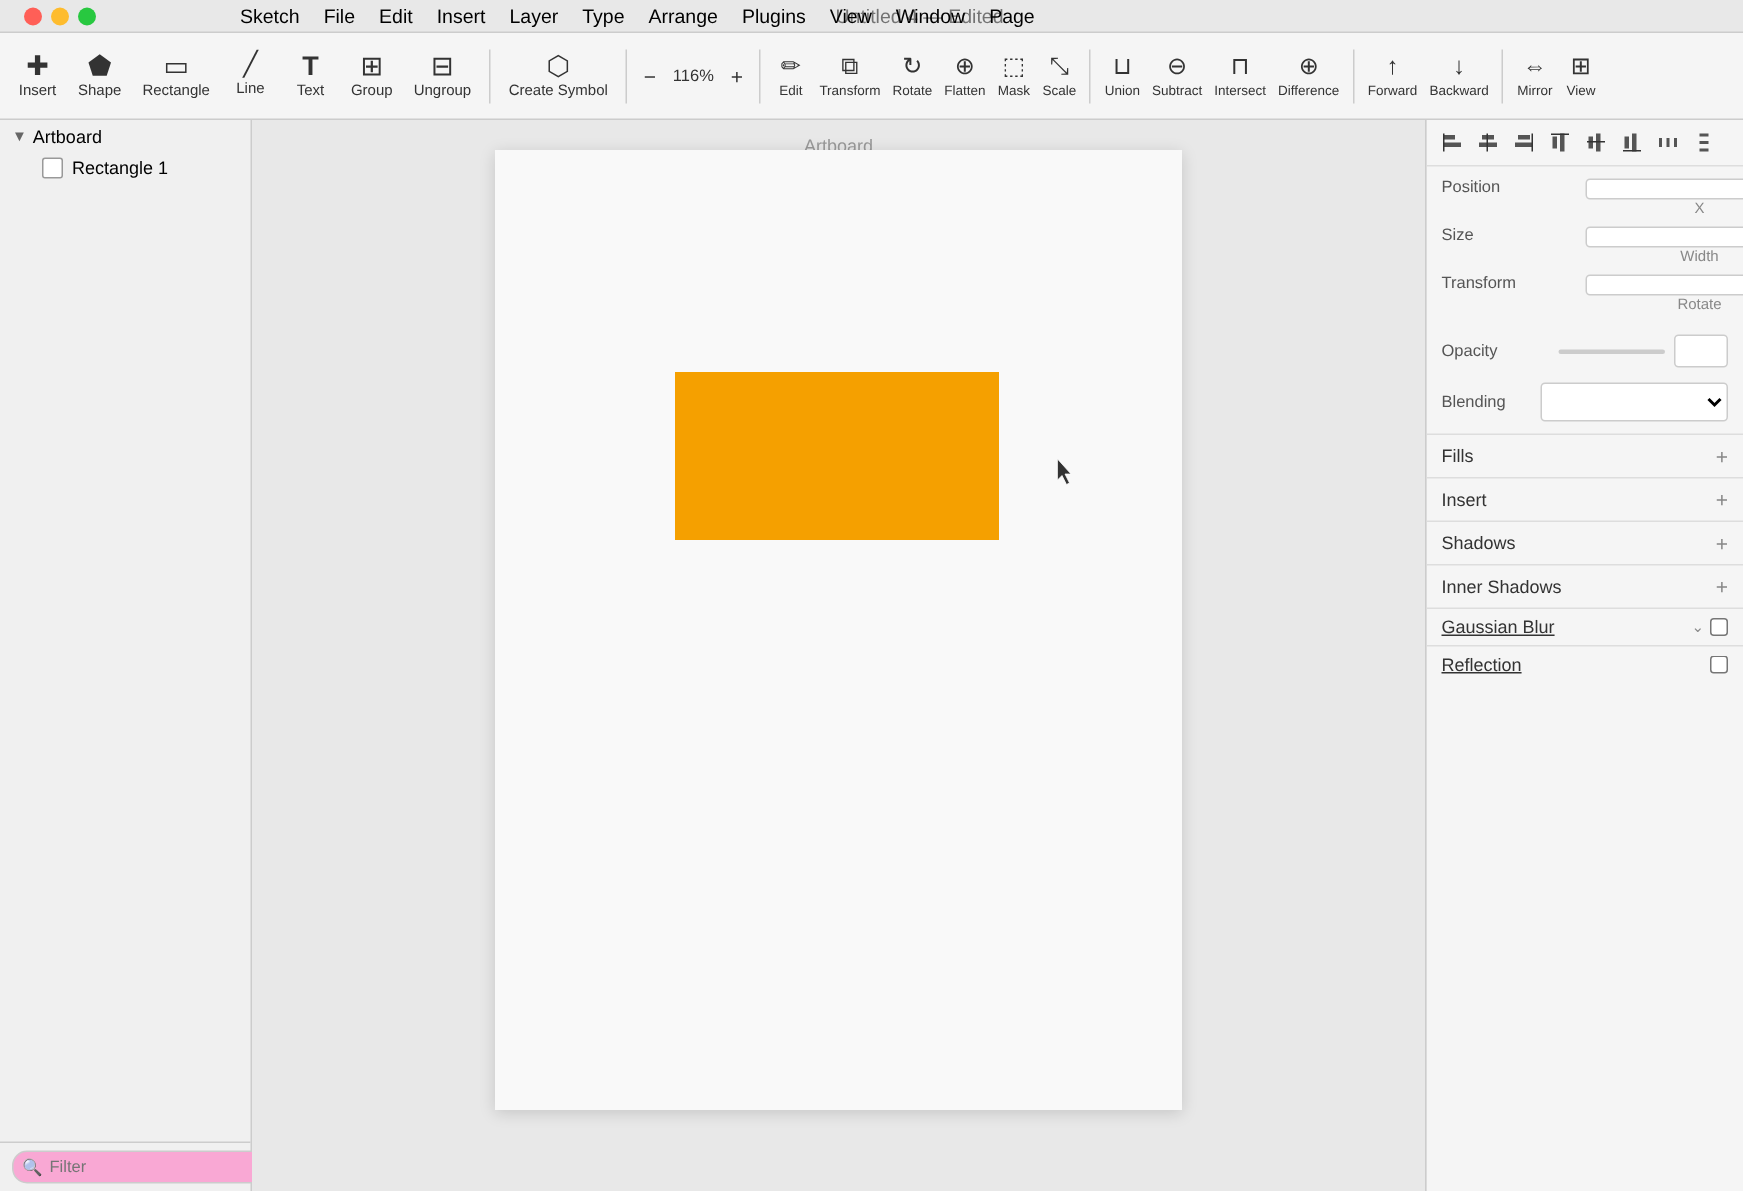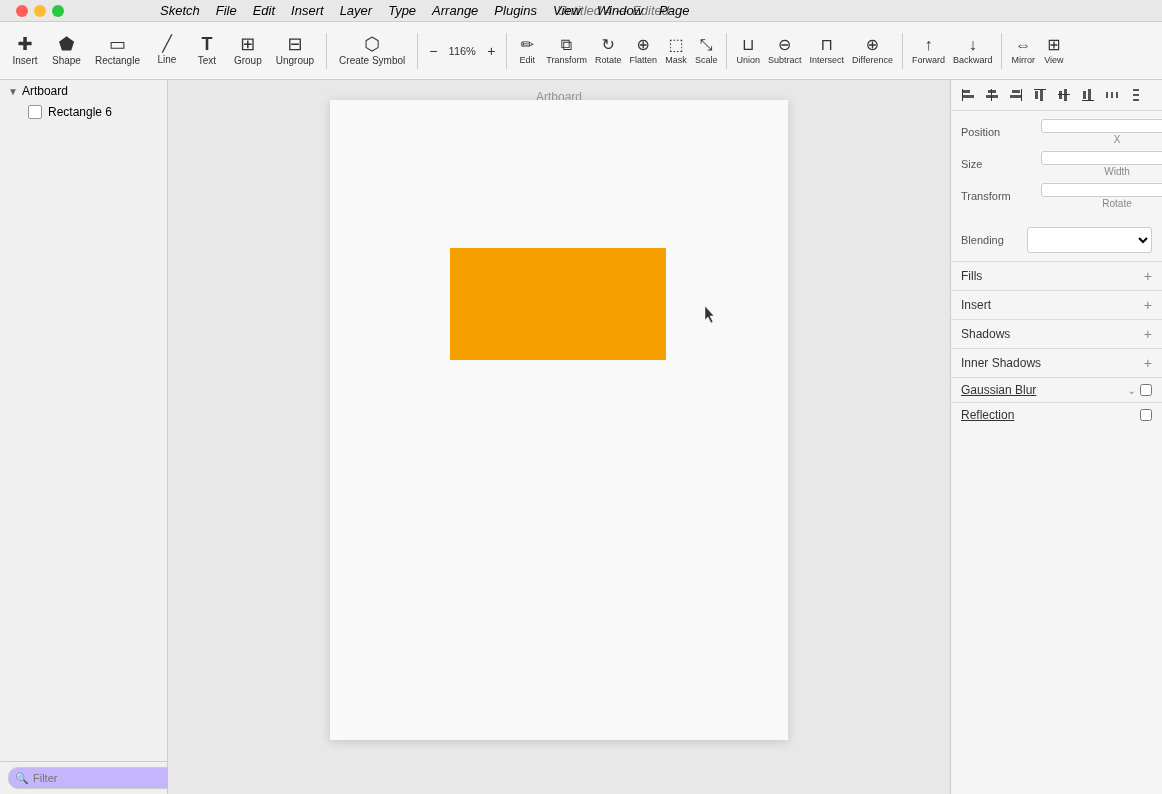--- a/index.html
+++ b/index.html
@@ -7,21 +7,20 @@
 
     
     #menubar {
       height: 22px;
       background: #e8e8e8;
       display: flex;
       align-items: center;
       padding: 0 8px;
       border-bottom: 1px solid #ccc;
       font-size: 13px;
-      font-style: italic;
     }
     .menu-item { padding: 0 8px; cursor: pointer; }
 
     
     #toolbar {
       height: 58px;
       background: #f5f5f5;
       border-bottom: 1px solid #ccc;
       display: flex;
       align-items: center;
@@ -128,21 +127,21 @@
       align-items: center;
       gap: 6px;
     }
     .filter-input {
       flex: 1;
       height: 22px;
       border: 1px solid #ccc;
       border-radius: 10px;
       padding: 0 8px 0 24px;
       font-size: 11px;
-      background: #c4b5fd;
+      background: #f9a8d4;
       outline: none;
     }
     .sidebar-action-btn {
       width: 20px;
       height: 20px;
       display: flex;
       align-items: center;
       justify-content: center;
       cursor: pointer;
       font-size: 13px;
@@ -217,23 +216,22 @@
       font-size: 12px;
       color: #555;
     }
 
     
     #props {
       padding: 8px 10px;
     }
     .prop-row {
       display: flex;
-      align-items: center;
       margin-bottom: 6px;
-      gap: 8px;
+      gap: 24px;
     }
     .prop-label {
       width: 72px;
       font-size: 11px;
       color: #555;
       flex-shrink: 0;
     }
     .prop-input {
       flex: 1;
       height: 22px;
@@ -490,21 +488,21 @@
 <div id="main">
 
   <div id="sidebar">
     <div id="layer-list">
       <div class="layer-group">
         <span class="chevron">▼</span>
         <span>Artboard</span>
       </div>
       <div class="layer-item">
         <div class="layer-icon"></div>
-        <span>Rectangle 6</span>
+        <span>Rectangle 1</span>
       </div>
     </div>
     <div id="sidebar-bottom">
       <span style="position:relative; display:flex; align-items:center; flex:1;">
         <span style="position:absolute; left:7px; font-size:11px; color:#888;">🔍</span>
         <input class="filter-input" type="text" placeholder="Filter" style="">
       </span>
       <div class="sidebar-action-btn">
         <span>⊕</span>
       </div>
@@ -612,20 +610,25 @@
       <div class="prop-row">
         <span class="prop-label">Transform</span>
         <div class="prop-pair">
           <input class="prop-input" type="text" style="">
           <span class="prop-sub-label">Rotate</span>
         </div>
 
       </div>
     </div>
 
+    <div class="opacity-row">
+      <span class="opacity-label">Opacity</span>
+      <div class="opacity-slider"></div>
+      <input class="opacity-input" type="text" value="" style="">
+    </div>
 
     <div class="blending-row">
       <span class="blending-label">Blending</span>
       <select class="blending-select">
         <option>Normal</option>
       </select>
     </div>
 
     <div class="section-header">
       <span>Fills</span>

